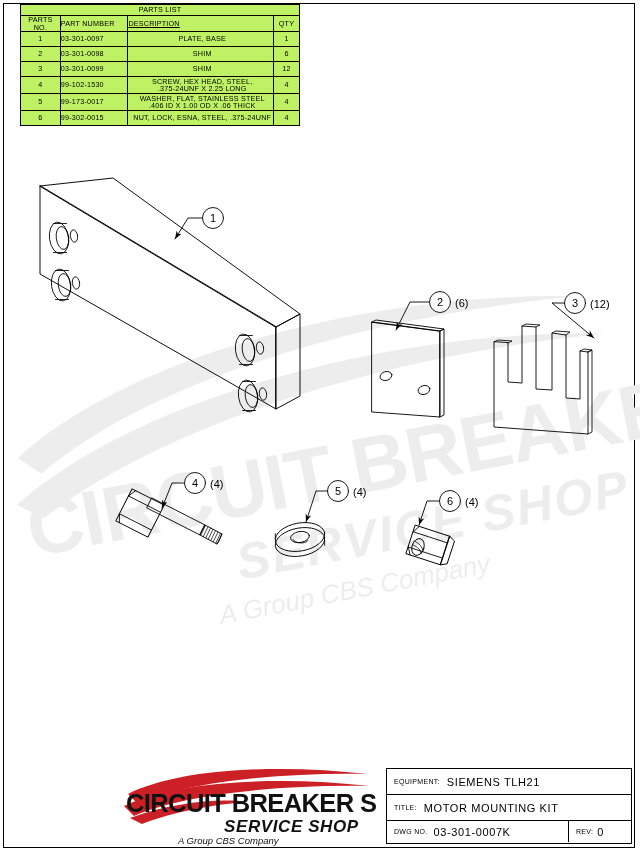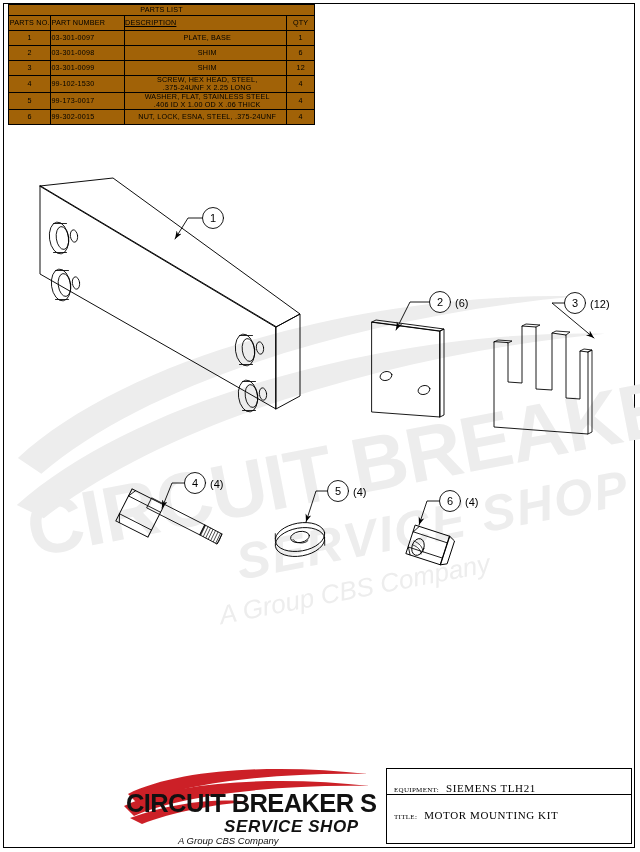--- a/index.html
+++ b/index.html
@@ -37,26 +37,26 @@
     position: absolute;
     left: 0; top: 250px;
     width: 640px; height: 380px;
     pointer-events: none;
     z-index: 1;
   }
 
   
   #parts-list {
     position: absolute;
-    left: 8px;
+    left: 20px;
     top: 4px;
-    width: 307px;
+    width: 280px;
     border-collapse: collapse;
     z-index: 3;
-    background: #a16207;
+    background: #bef264;
   }
   #parts-list td, #parts-list th {
     border: 1px solid #000;
     font-size: 7.2px;
     font-family: "Liberation Sans", sans-serif;
     padding: 0;
     line-height: 1.05;
     letter-spacing: 0.2px;
   }
   .pl-title {
@@ -95,23 +95,22 @@
     height: 76px;
     border: 1.6px solid #000;
     box-sizing: border-box;
     background: #fff;
     z-index: 4;
   }
   .tb-row {
     box-sizing: border-box;
     width: 100%;
     display: flex;
-    align-items: flex-end;
+    align-items: center;
     border-bottom: 1.6px solid #000;
-    font-family: Liberation Serif, serif;
   }
   .tb-row:last-child { border-bottom: none; }
   .tb-r1, .tb-r2 { height: 26px; }
   .tb-r3 { height: 21px; }
   .tb-label {
     font-size: 7px;
     letter-spacing: 0.3px;
     padding-left: 7px;
     white-space: nowrap;
   }
@@ -416,15 +415,25 @@
 
   <div id="title-block">
     <div class="tb-row tb-r1">
       <span class="tb-label">EQUIPMENT:</span>
       <span class="tb-value">SIEMENS  TLH21</span>
     </div>
     <div class="tb-row tb-r2">
       <span class="tb-label">TITLE:</span>
       <span class="tb-value">MOTOR  MOUNTING  KIT</span>
     </div>
+    <div class="tb-row tb-r3">
+      <div class="tb-dwg-cell">
+        <span class="tb-label">DWG  NO.</span>
+        <span class="tb-dwg-value">03-301-0007K</span>
+      </div>
+      <div class="tb-rev-cell">
+        <span class="tb-label">REV:</span>
+        <span class="tb-rev-value">0</span>
+      </div>
+    </div>
   </div>
 
 </div>
 
 </body></html>

